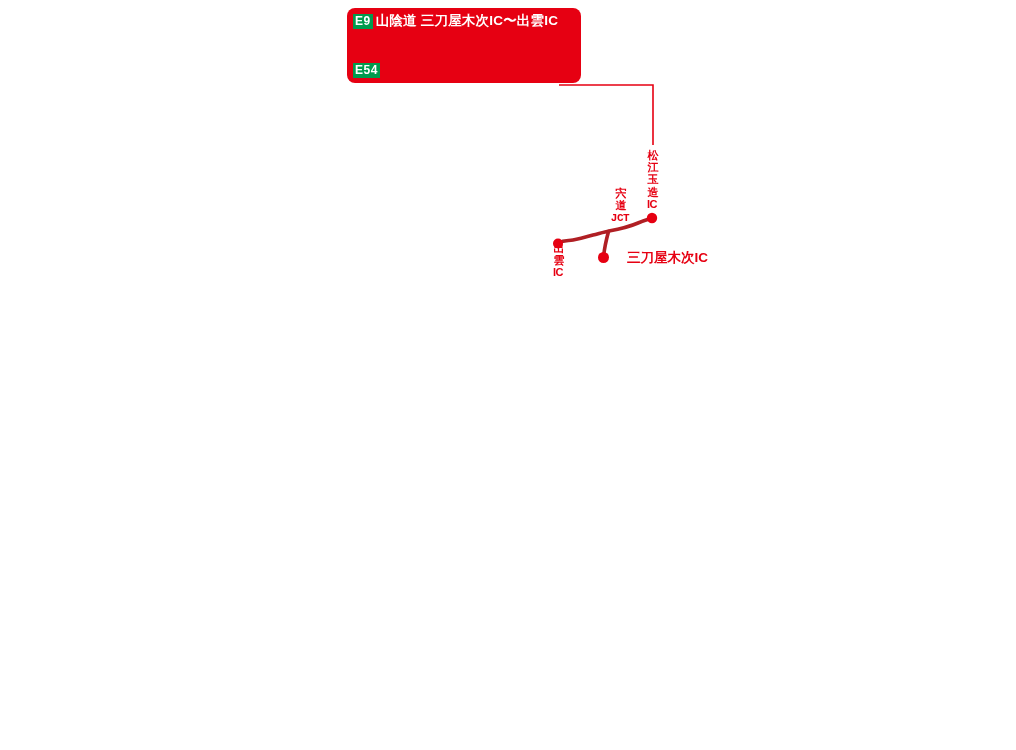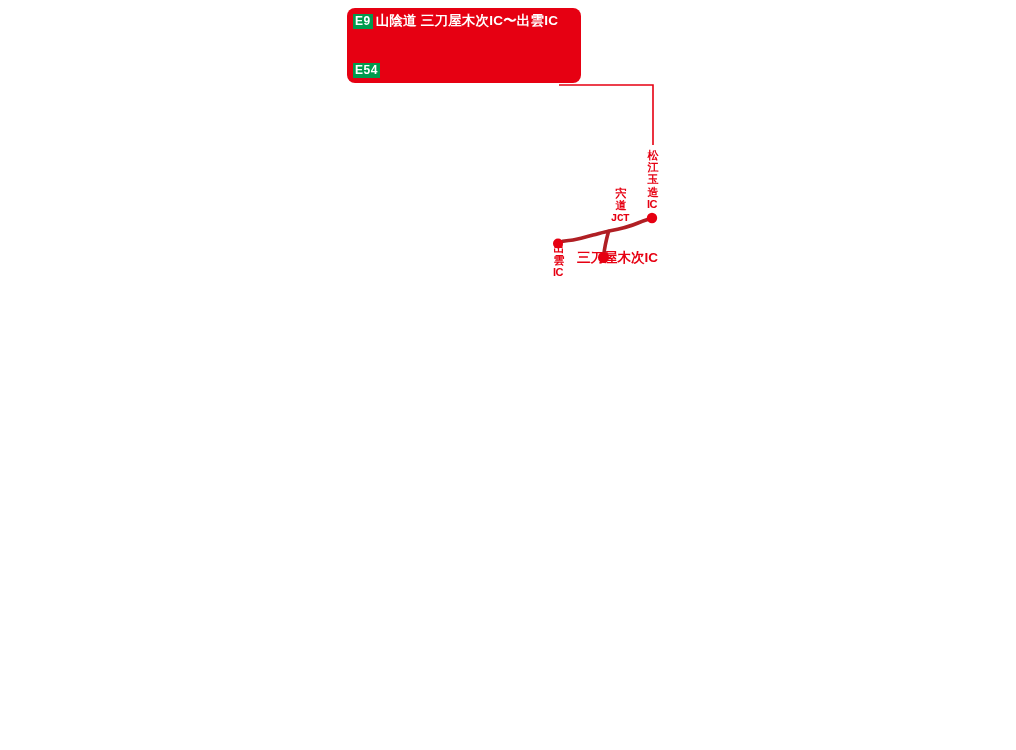--- a/index.html
+++ b/index.html
@@ -149,15 +149,15 @@
   <div class="v-label" style="left:607px; top:188px; width:26px;font-family:Liberation Mono, monospace;">
     <span class="v-kanji">宍道</span>
     <span class="v-latin">JCT</span>
   </div>
 
   <div class="v-label" style="left:550px; top:242px; width:16px;">
     <span class="v-kanji">出雲</span>
     <span class="v-latin">IC</span>
   </div>
 
-  <div class="h-label" style="left:577px; top:251px;">三刀屋木次IC</div>
+  <div class="h-label" style="left:627px; top:251px;">三刀屋木次IC</div>
 
 </div>
 
 </body></html>

